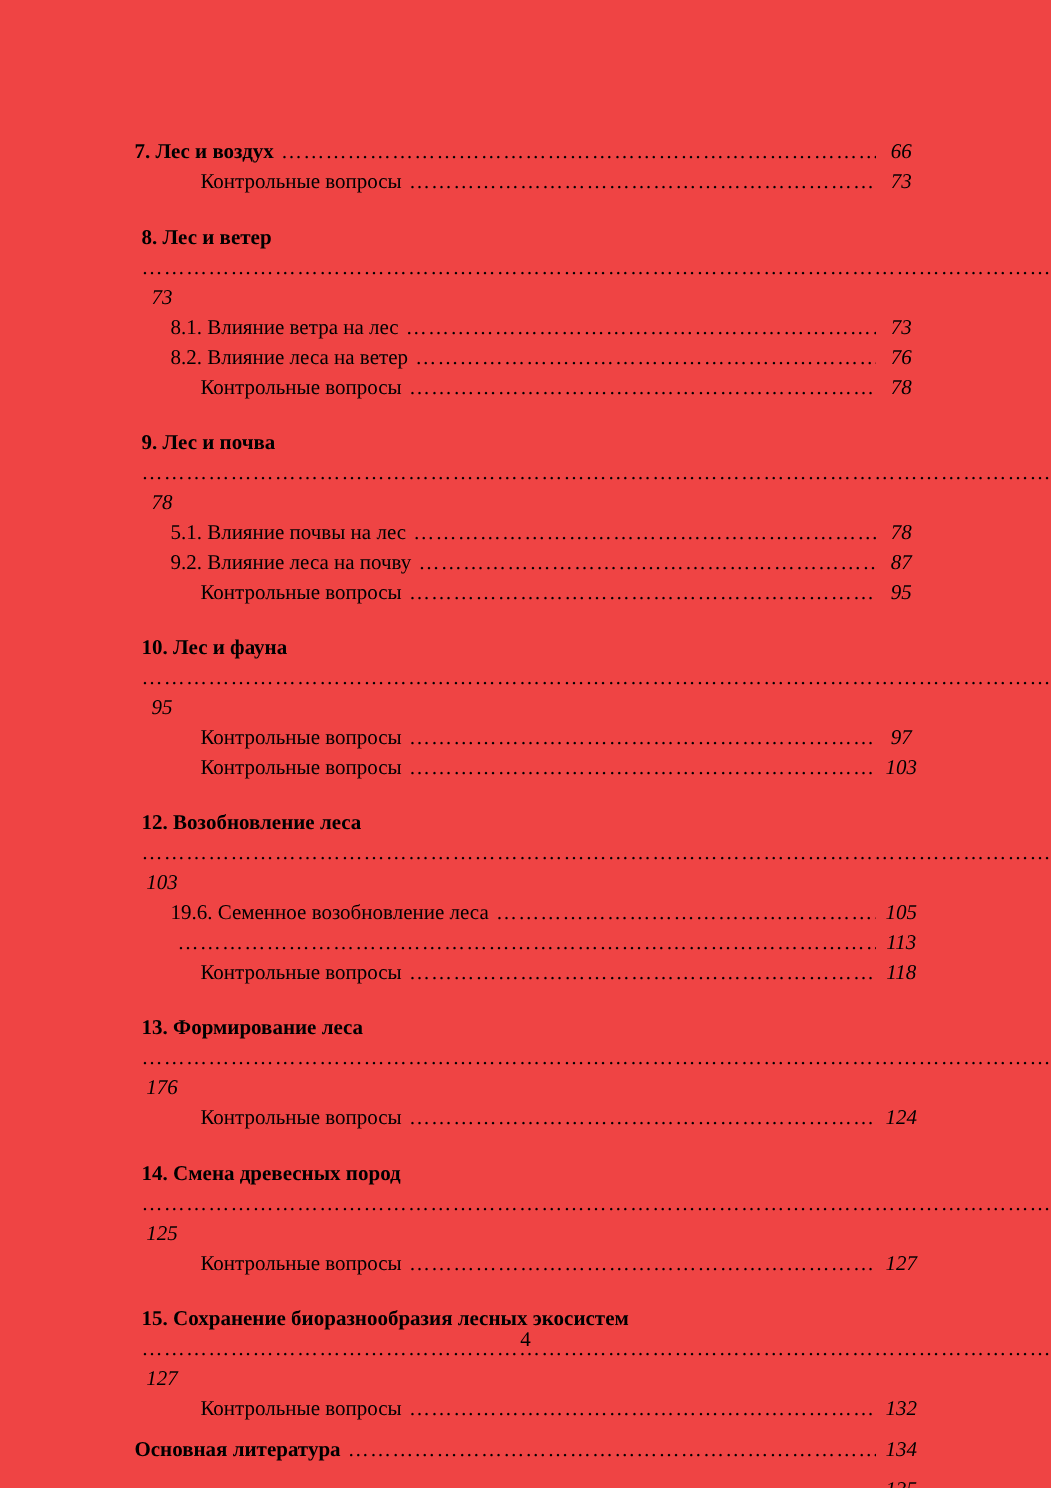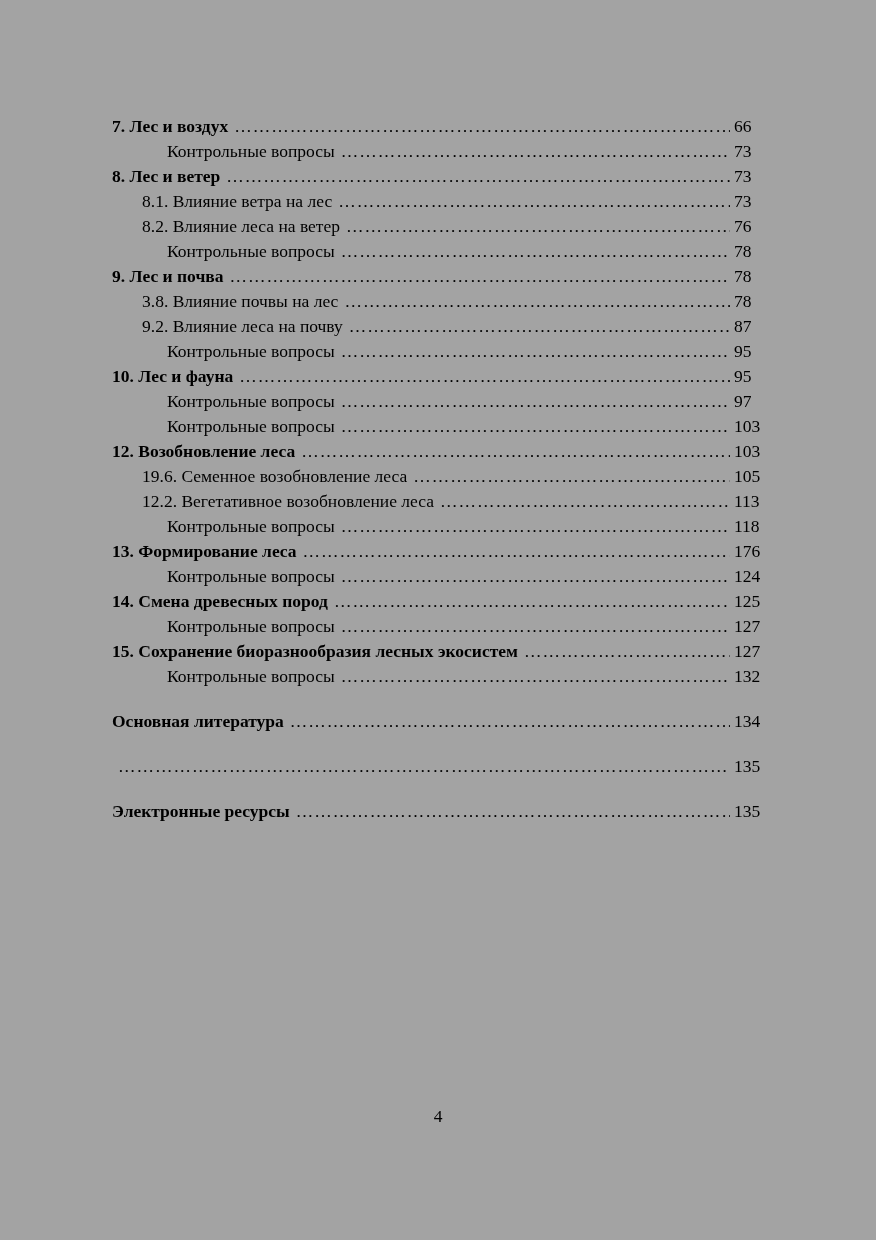--- a/index.html
+++ b/index.html
@@ -4,21 +4,21 @@
 <style>
   html, body {
     margin: 0;
     padding: 0;
     background: #ffffff;
   }
   .page {
     position: relative;
     width: 876px;
     height: 1240px;
-    background: #a3a3a3;
+    background: #ef4444;
     font-family: "Liberation Serif", serif;
     color: #000000;
     overflow: hidden;
   }
   .toc {
     position: absolute;
     top: 114px;
     left: 112px;
     right: 108px;
   }
@@ -35,43 +35,46 @@
   .row.backmatter .label {
     font-weight: bold;
   }
   .row.subsection {
     padding-left: 30px;
   }
   .row.questions {
     padding-left: 55px;
   }
   .row.chapter:not(:first-child) {
+    margin-top: 21px;
+    flex-direction: column;
   }
   .row.backmatter {
-    margin-top: 20px;
+    margin-top: 9px;
   }
   .row.backmatter.first-back {
     margin-top: 15px;
   }
   .dots {
     flex: 1 1 auto;
     overflow: hidden;
     white-space: nowrap;
     margin: 0 4px 0 6px;
     min-width: 0;
   }
   .dots::after {
     content: "……………………………………………………………………………………………………………………………………………………";
     letter-spacing: 1px;
   }
   .pagenum {
     flex: 0 0 auto;
     width: 34px;
-    text-align: left;
+    text-align: center;
     white-space: nowrap;
+    font-style: italic;
   }
   .footer {
     position: absolute;
     top: 1106px;
     left: 0;
     width: 100%;
     text-align: center;
     font-size: 17.5px;
   }
 </style>
@@ -109,21 +112,21 @@
         <span class="label">Контрольные вопросы</span>
         <span class="dots"></span>
         <span class="pagenum">78</span>
       </div>
       <div class="row chapter">
         <span class="label">9. Лес и почва</span>
         <span class="dots"></span>
         <span class="pagenum">78</span>
       </div>
       <div class="row subsection">
-        <span class="label">3.8. Влияние почвы на лес</span>
+        <span class="label">5.1. Влияние почвы на лес</span>
         <span class="dots"></span>
         <span class="pagenum">78</span>
       </div>
       <div class="row subsection">
         <span class="label">9.2. Влияние леса на почву</span>
         <span class="dots"></span>
         <span class="pagenum">87</span>
       </div>
       <div class="row questions">
         <span class="label">Контрольные вопросы</span>
@@ -149,21 +152,20 @@
         <span class="label">12. Возобновление леса</span>
         <span class="dots"></span>
         <span class="pagenum">103</span>
       </div>
       <div class="row subsection">
         <span class="label">19.6. Семенное возобновление леса</span>
         <span class="dots"></span>
         <span class="pagenum">105</span>
       </div>
       <div class="row subsection">
-        <span class="label">12.2. Вегетативное возобновление леса</span>
         <span class="dots"></span>
         <span class="pagenum">113</span>
       </div>
       <div class="row questions">
         <span class="label">Контрольные вопросы</span>
         <span class="dots"></span>
         <span class="pagenum">118</span>
       </div>
       <div class="row chapter">
         <span class="label">13. Формирование леса</span>

